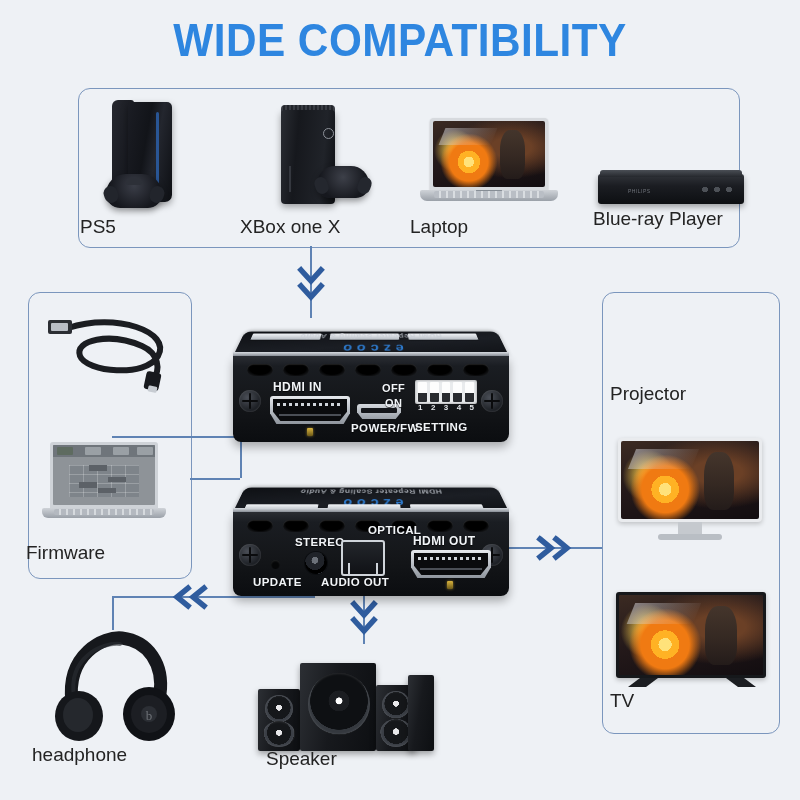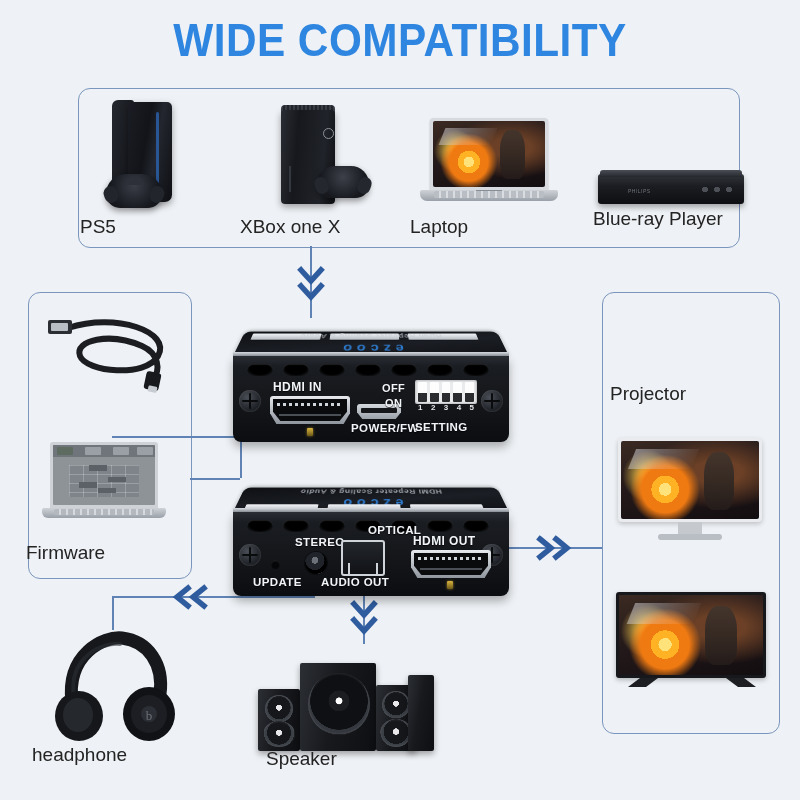--- a/index.html
+++ b/index.html
@@ -383,20 +383,21 @@
     <div class="mon-foot"></div>
   </div>
 
   <div class="art" style="left:616px;top:592px;width:152px;height:98px;">
     <div class="tv-screen">
         <div class="game"></div>
       </div>
     <div class="tv-leg l"></div>
     <div class="tv-leg r"></div>
   </div>
+  <div class="lbl" style="left:610px;top:690px;width:160px;">TV</div>
 
   <div class="art hp" style="left:52px;top:630px;">
     <svg width="128" height="120" viewBox="0 0 128 120">
       <path d="M20 72 C14 24,52 6,70 8 C96 11,112 34,108 64" fill="none" stroke="#16181c" stroke-width="13" stroke-linecap="round"></path>
       <path d="M22 66 C16 28,50 12,68 14" fill="none" stroke="#2b2e33" stroke-width="4" stroke-linecap="round" opacity=".6"></path>
       <ellipse cx="27" cy="86" rx="24" ry="25" fill="#15171b"></ellipse>
       <ellipse cx="26" cy="85" rx="15" ry="17" fill="#25282d"></ellipse>
       <ellipse cx="97" cy="84" rx="26" ry="27" fill="#101216"></ellipse>
       <ellipse cx="97" cy="84" rx="18" ry="19" fill="#1c1e23"></ellipse>
       <circle cx="97" cy="84" r="8" fill="#2c2f35"></circle>

